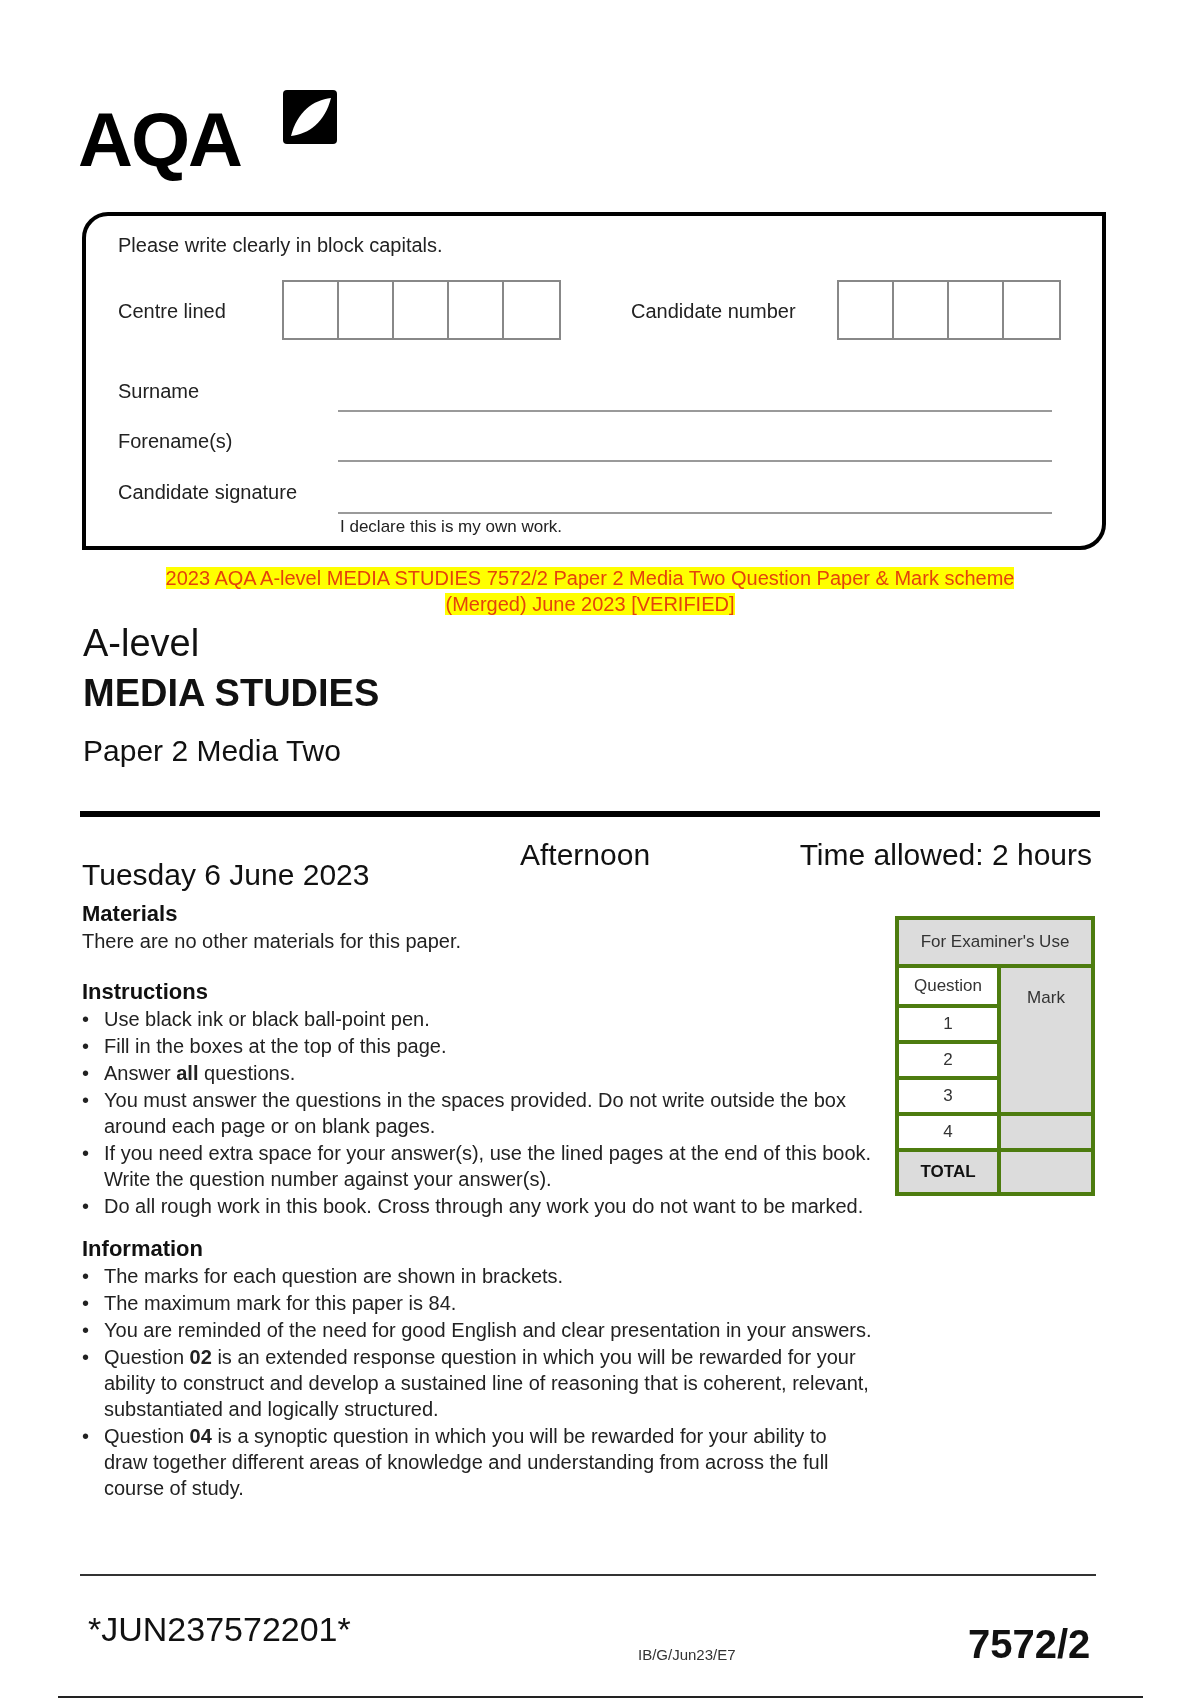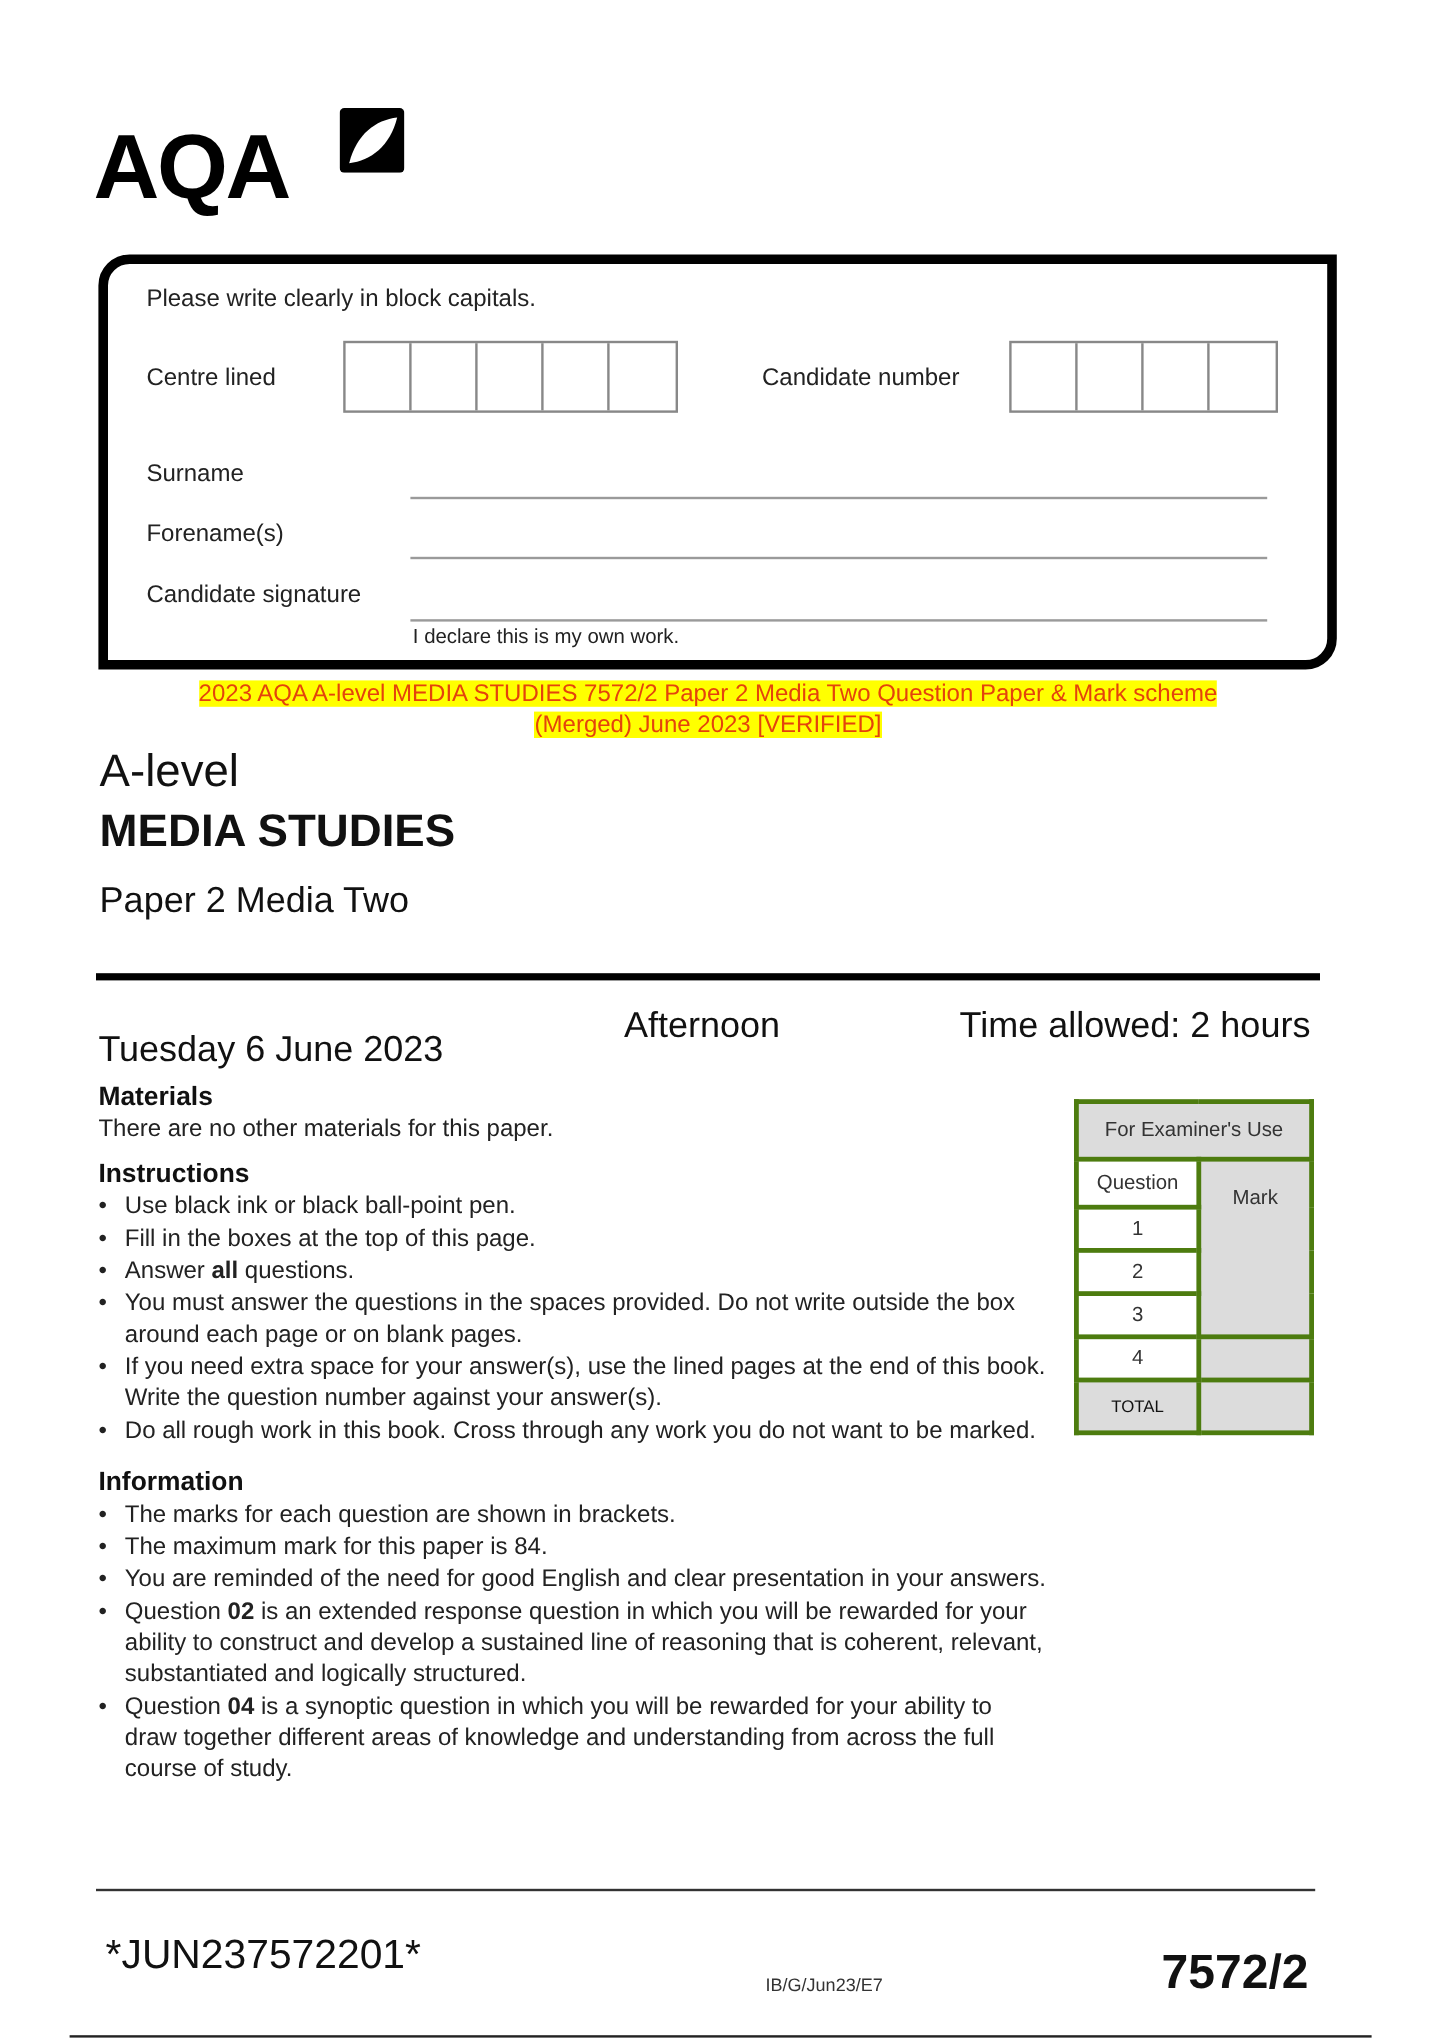--- a/index.html
+++ b/index.html
@@ -8,21 +8,21 @@
   .abs { position: absolute; }
 
   
   .logo { left: 78px; top: 88px; width: 270px; height: 100px; }
   .logo-text { position: absolute; left: 0; top: 14px; font-size: 76px; font-weight: bold;
                letter-spacing: -2px; line-height: 1; color: #000; }
   .logo-mark { position: absolute; left: 205px; top: 2px; width: 54px; height: 54px; }
 
   
   .cand-box { left: 82px; top: 212px; width: 1016px; height: 330px;
-              border: 8px solid #000000; border-radius: 26px 0 26px 0; background: #fff; }
+              border: 4px solid #000000; border-radius: 26px 0 26px 0; background: #fff; }
   .cand-box .lbl { position: absolute; font-size: 20px; color: #222; }
   .cells { position: absolute; display: flex; border: 2px solid #888; height: 56px; }
   .cell { width: 55px; height: 56px; border-right: 2px solid #888; box-sizing: border-box; }
   .cell:last-child { border-right: none; }
   .line { position: absolute; height: 0; border-top: 2px solid #9a9a9a; }
   .declare { position: absolute; font-size: 17px; color: #222; }
 
   
   .banner { left: 80px; top: 565px; width: 1020px; text-align: center; font-size: 20px;
             line-height: 26px; color: #e4430c; }
@@ -34,33 +34,33 @@
   .t-paper { left: 83px; top: 734px; font-size: 30px; color: #111; }
 
   .thick-rule { left: 80px; top: 811px; width: 1020px; height: 6px; background: #000; }
 
   .date-row { left: 82px; top: 838px; width: 1010px; font-size: 30px; color: #111; }
   .date-row span { position: absolute; top: 0; white-space: nowrap; }
 
   
   .content { left: 82px; top: 900px; width: 790px; font-size: 20px; color: #222; line-height: 26px; }
   .content h3 { margin: 0; font-size: 22px; font-weight: bold; color: #111; line-height: 28px; }
-  .content p { margin: 0 0 10px 0; }
+  .content p { margin: 0 0 24px 0; }
   .content .blist { position: relative; }
   .content .bi { position: relative; padding-left: 22px; margin-bottom: 1px; }
   .content .bi::before { content: "•"; position: absolute; left: 0; top: 0; }
 
   
   .exam { left: 895px; top: 916px; width: 200px; }
   .exam table { border-collapse: collapse; width: 200px; font-size: 17px; color: #333; }
   .exam td { border: 4px solid #4d7c0f; text-align: center; height: 32px; padding: 0; }
   .exam .hd { background: #dcdcdc; height: 44px; font-size: 17px; }
   .exam .grey { background: #dcdcdc; }
   .exam .q { width: 98px; background: #fff; }
-  .exam .total { background: #dcdcdc; font-weight: normal; font-size: 14px; color: #111; height: 40px; }
+  .exam .total { background: #dcdcdc; font-weight: bold; font-size: 17px; color: #111; height: 40px; }
 
   .bottom-rule { left: 80px; top: 1574px; width: 1016px; height: 2px; background: #333; }
   .code-left { left: 88px; top: 1610px; font-size: 34px; color: #111; }
   .code-mid { left: 638px; top: 1646px; font-size: 15px; color: #333; }
   .code-right { left: 968px; top: 1622px; font-size: 40px; font-weight: bold; color: #111; }
   .final-rule { left: 58px; top: 1696px; width: 1085px; height: 2px; background: #222; }
 </style>
 </head>
 <body>
 

